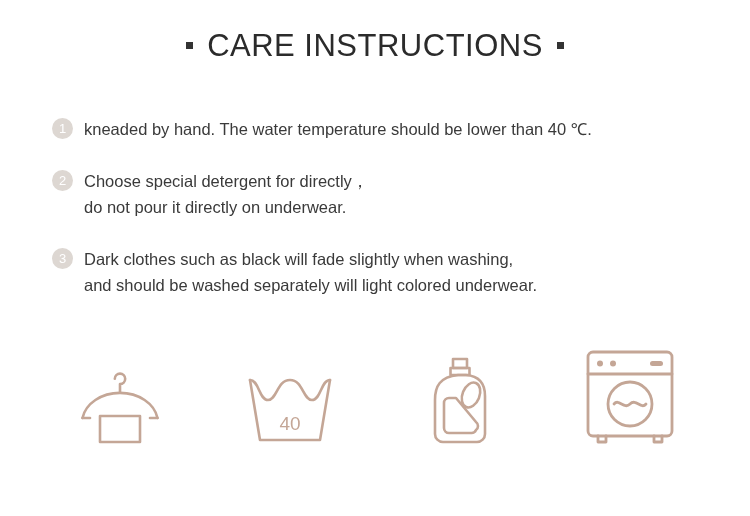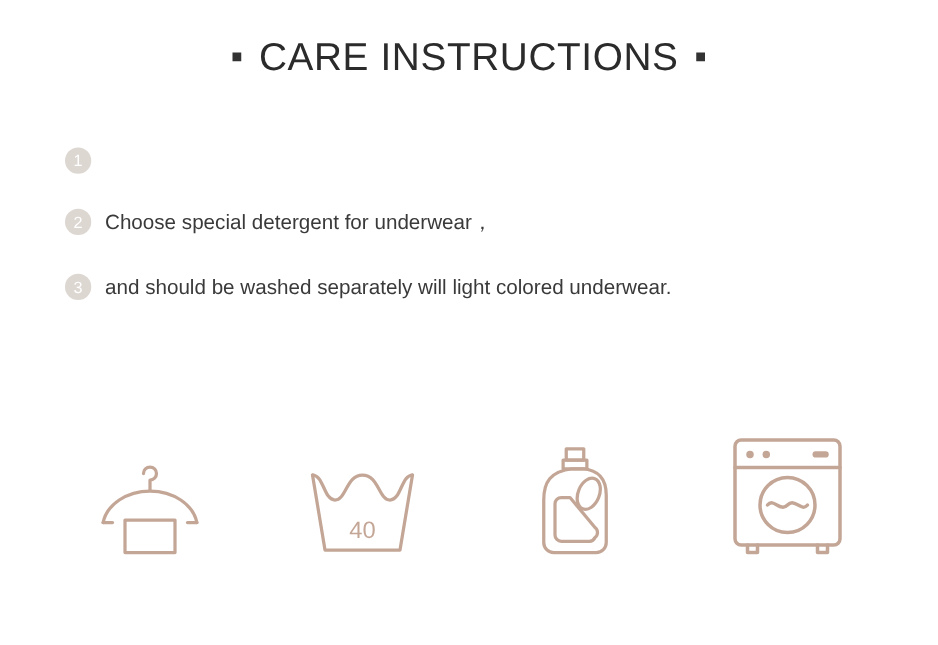--- a/index.html
+++ b/index.html
@@ -114,33 +114,36 @@
   <span class="title-bullet"></span>
   <span class="title-text">CARE INSTRUCTIONS</span>
   <span class="title-bullet"></span>
 </div>
 
 <div class="list">
 
   <div class="list-item">
     <span class="badge">1</span>
     <div class="lines">
+      <div class="line">kneaded by hand. The water temperature should be lower than 40 ℃.</div>
     </div>
   </div>
 
   <div class="list-item">
     <span class="badge">2</span>
     <div class="lines">
-      <div class="line">Choose special detergent for underwear，</div>
+      <div class="line">Choose special detergent for directly，</div>
+      <div class="line">do not pour it directly on underwear.</div>
     </div>
   </div>
 
   <div class="list-item">
     <span class="badge">3</span>
     <div class="lines">
+      <div class="line">Dark clothes such as black will fade slightly when washing,</div>
       <div class="line">and should be washed separately will light colored underwear.</div>
     </div>
   </div>
 
 </div>
 
 <div class="icon-row">
 
   <div class="icon-cell">
     <svg width="96" height="80" viewBox="0 0 96 80" fill="none">

